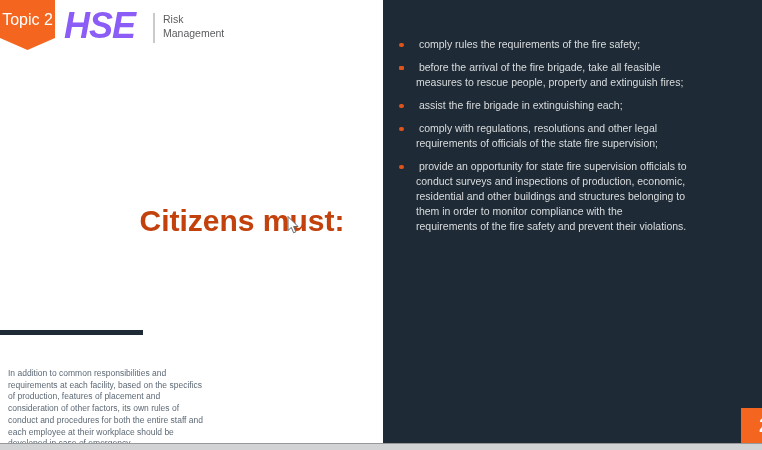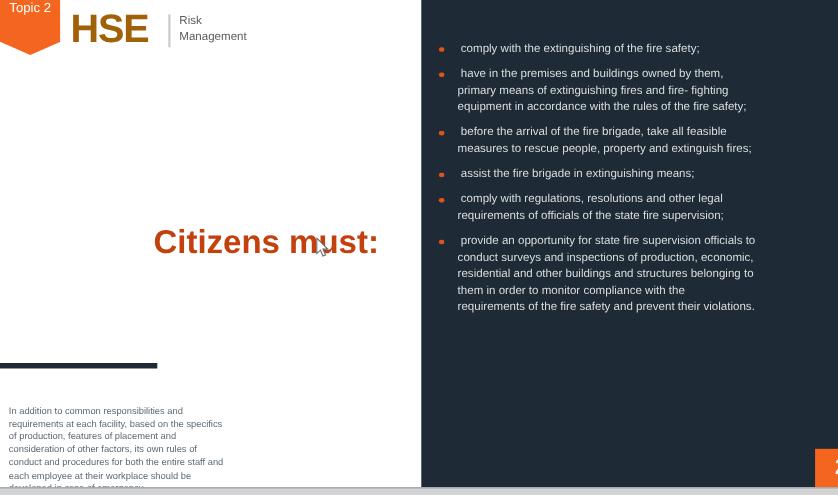--- a/index.html
+++ b/index.html
@@ -17,27 +17,27 @@
   .bullets { list-style: none; padding: 37px 6px 0 0; }
   .bullets li { position: relative; padding-left: 33px; margin-bottom: 8px;
                 color: #d9dcde; font-size: 10.5px; line-height: 15px;
                 white-space: pre-wrap; }
   .bullets .dot { position: absolute; left: 16px; top: 5.5px; width: 4.5px; height: 4.5px;
                   border-radius: 50%; background: #e0531a; }
 
   
   .badge { position: absolute; left: 0; top: 0; width: 55px; height: 50px;
            background: #f4661f; color: #ffffff; text-align: center;
-           font-size: 12px; 
+           font-size: 16px; padding-top: 11px;
            clip-path: polygon(0 0, 100% 0, 100% 76%, 50% 100%, 0 76%); }
 
   
   .logo { position: absolute; left: 64px; top: 6px; height: 44px; }
   .logo .hse { position: absolute; left: 0; top: 0; font-size: 36px; font-weight: 800;
-               letter-spacing: -1px; color: #a16207; line-height: 40px; }
+               letter-spacing: -1px; color: #8b5cf6; line-height: 40px; font-style: italic; }
   .logo .vline { position: absolute; left: 89px; top: 7px; width: 2px; height: 30px;
                  background: #c9cacb; }
   .logo .sub { position: absolute; left: 99px; top: 6px; width: 110px;
                font-size: 10.5px; line-height: 14px; color: #5b5c5e; }
 
   
   .title { position: absolute; left: 82px; top: 204px; width: 320px;
            text-align: center; font-size: 30px; font-weight: 700; color: #c2410c; }
 
   
@@ -63,32 +63,30 @@
 </style>
 </head>
 <body>
 
 <div class="stage">
   <div class="slide">
 
     <div class="panel">
       <ul class="bullets">
 
-          <li><span class="dot"></span><span> comply with the extinguishing of the fire safety;</span></li>
+          <li><span class="dot"></span><span> comply rules the requirements of the fire safety;</span></li>
 
-          <li><span class="dot"></span><span> have in the premises and buildings owned by them,
-primary means of extinguishing fires and fire- fighting
-equipment in accordance with the rules of the fire safety;</span></li>
+          <li><span class="dot"></span></li>
 
           <li><span class="dot"></span></li>
 
           <li><span class="dot"></span><span> before the arrival of the fire brigade, take all feasible
 measures to rescue people, property and extinguish fires;</span></li>
 
-          <li><span class="dot"></span><span> assist the fire brigade in extinguishing means;</span></li>
+          <li><span class="dot"></span><span> assist the fire brigade in extinguishing each;</span></li>
 
           <li><span class="dot"></span><span> comply with regulations, resolutions and other legal
 requirements of officials of the state fire supervision;</span></li>
 
           <li><span class="dot"></span><span> provide an opportunity for state fire supervision officials to
 conduct surveys and inspections of production, economic,
 residential and other buildings and structures belonging to
 them in order to monitor compliance with the
 requirements of the fire safety and prevent their violations.</span></li>
         </ul>

